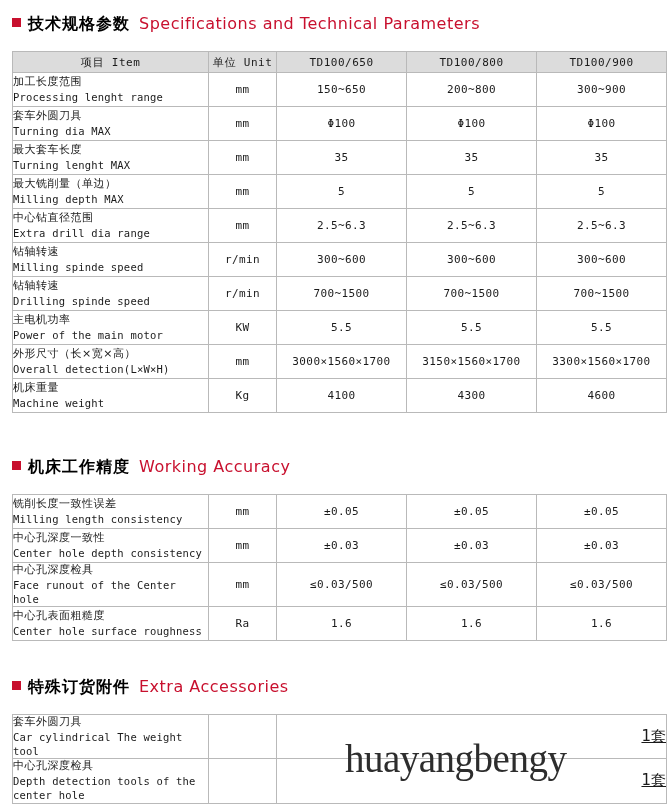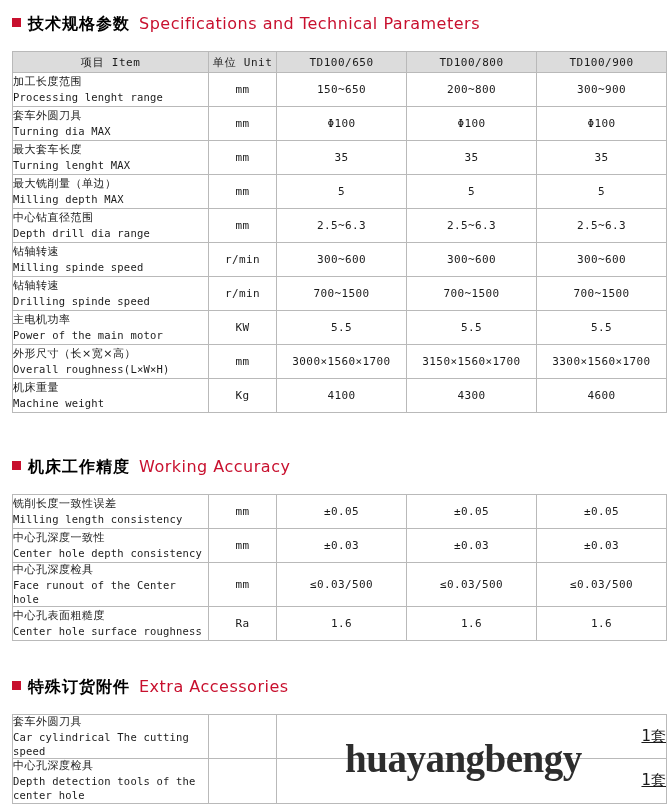--- a/index.html
+++ b/index.html
@@ -120,21 +120,21 @@
     color: #1a1a1a;
     text-decoration: underline;
   }
 
   
   .watermark {
     position: absolute;
     left: 345px;
     top: 736px;
     font-family: "Liberation Serif", serif;
-    font-weight: bold;
+    font-weight: normal;
     font-size: 39px;
     color: #2d2d2d;
     letter-spacing: -0.5px;
     white-space: nowrap;
     pointer-events: none;
   }
 </style>
 </head>
 <body>
 
@@ -205,21 +205,21 @@
           <span class="en">Milling depth MAX</span>
         </td>
         <td class="unit">mm</td>
         <td class="val">5</td>
         <td class="val">5</td>
         <td class="val">5</td>
       </tr>
       <tr class="row">
         <td class="item">
           <span class="cn">中心钻直径范围</span>
-          <span class="en">Depth drill dia range</span>
+          <span class="en">Extra drill dia range</span>
         </td>
         <td class="unit">mm</td>
         <td class="val">2.5~6.3</td>
         <td class="val">2.5~6.3</td>
         <td class="val">2.5~6.3</td>
       </tr>
       <tr class="row">
         <td class="item">
           <span class="cn">钻轴转速</span>
           <span class="en">Milling spinde speed</span>
@@ -245,21 +245,21 @@
           <span class="en">Power of the main motor</span>
         </td>
         <td class="unit">KW</td>
         <td class="val">5.5</td>
         <td class="val">5.5</td>
         <td class="val">5.5</td>
       </tr>
       <tr class="row">
         <td class="item">
           <span class="cn">外形尺寸（长×宽×高）</span>
-          <span class="en">Overall roughness(L×W×H)</span>
+          <span class="en">Overall detection(L×W×H)</span>
         </td>
         <td class="unit">mm</td>
         <td class="val">3000×1560×1700</td>
         <td class="val">3150×1560×1700</td>
         <td class="val">3300×1560×1700</td>
       </tr>
       <tr class="row">
         <td class="item">
           <span class="cn">机床重量</span>
           <span class="en">Machine weight</span>
@@ -343,21 +343,21 @@
   <table class="spec">
     <colgroup>
       <col class="c-item">
         <col class="c-unit">
         <col class="c-acc">
     </colgroup>
     <tbody>
       <tr class="row">
         <td class="item">
           <span class="cn">套车外圆刀具</span>
-          <span class="en">Car cylindrical The cutting speed</span>
+          <span class="en">Car cylindrical The weight tool</span>
         </td>
         <td class="unit"></td>
         <td class="acc-val">1套</td>
       </tr>
       <tr class="row">
         <td class="item">
           <span class="cn">中心孔深度检具</span>
           <span class="en">Depth detection tools of the center hole</span>
         </td>
         <td class="unit"></td>

